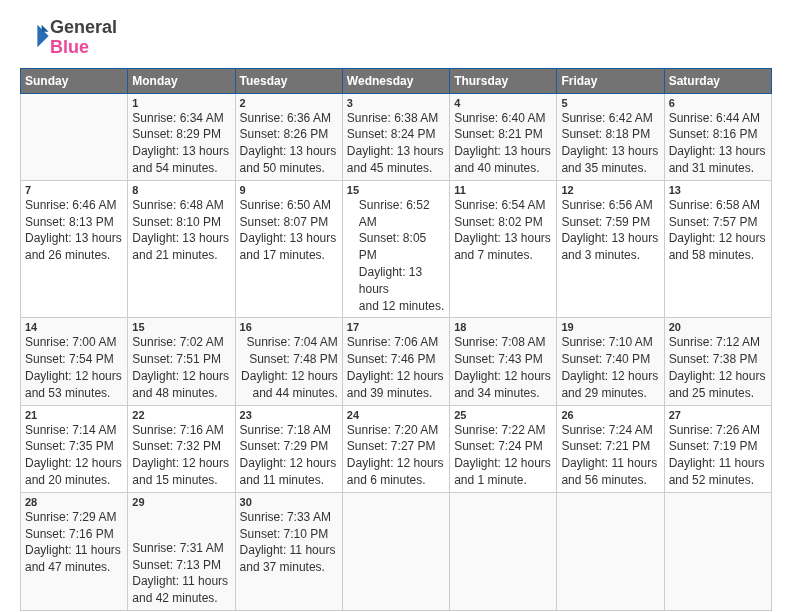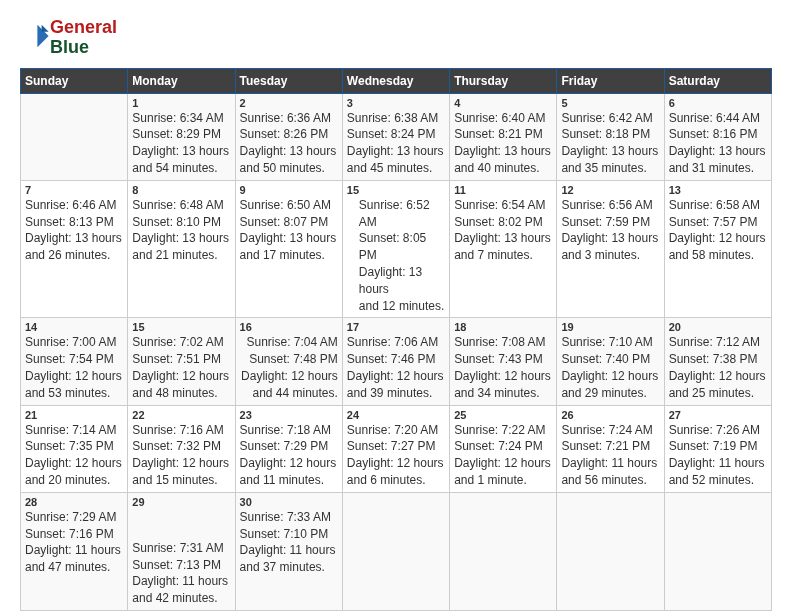--- a/index.html
+++ b/index.html
@@ -27,21 +27,21 @@
       align-items: center;
       gap: 0;
     }
     .logo-text {
       font-size: 18px;
       font-weight: bold;
       color: #333;
       line-height: 1.1;
     }
     .logo-text span {
-      color: #b91c1c;
+      color: #404040;
     }
     .logo-icon {
       width: 28px;
       height: 28px;
       margin-left: 2px;
     }
     .title-block {
       text-align: right;
     }
     .month-title {
@@ -53,21 +53,21 @@
     .location {
       font-size: 14px;
       color: #555;
     }
     table {
       width: 100%;
       border-collapse: collapse;
       table-layout: fixed;
     }
     thead tr th {
-      background: #404040;
+      background: #737373;
       color: #fff;
       font-size: 12px;
       font-weight: bold;
       padding: 5px 4px;
       text-align: left;
       border: 1px solid #1a5a9a;
     }
     tbody tr td {
       border: 1px solid #ccc;
       vertical-align: top;
@@ -101,21 +101,21 @@
   <div class="header">
     <div class="logo">
       <div>
         <svg class="logo-icon" viewBox="0 0 40 40">
           <polygon points="22,4 38,20 22,36" fill="#2a6db5"></polygon>
           <polygon points="28,4 38,14 28,14" fill="#1a5a9a"></polygon>
         </svg>
       </div>
       <div>
         <div class="logo-text">
-          <span>General</span><br><span style="color:#14532d;">Blue</span>
+          <span>General</span><br><span style="color:#ec4899;">Blue</span>
         </div>
       </div>
     </div>
     <div class="title-block">
       <div class="month-title"></div>
       <div class="location"></div>
     </div>
   </div>
 
   <table>

